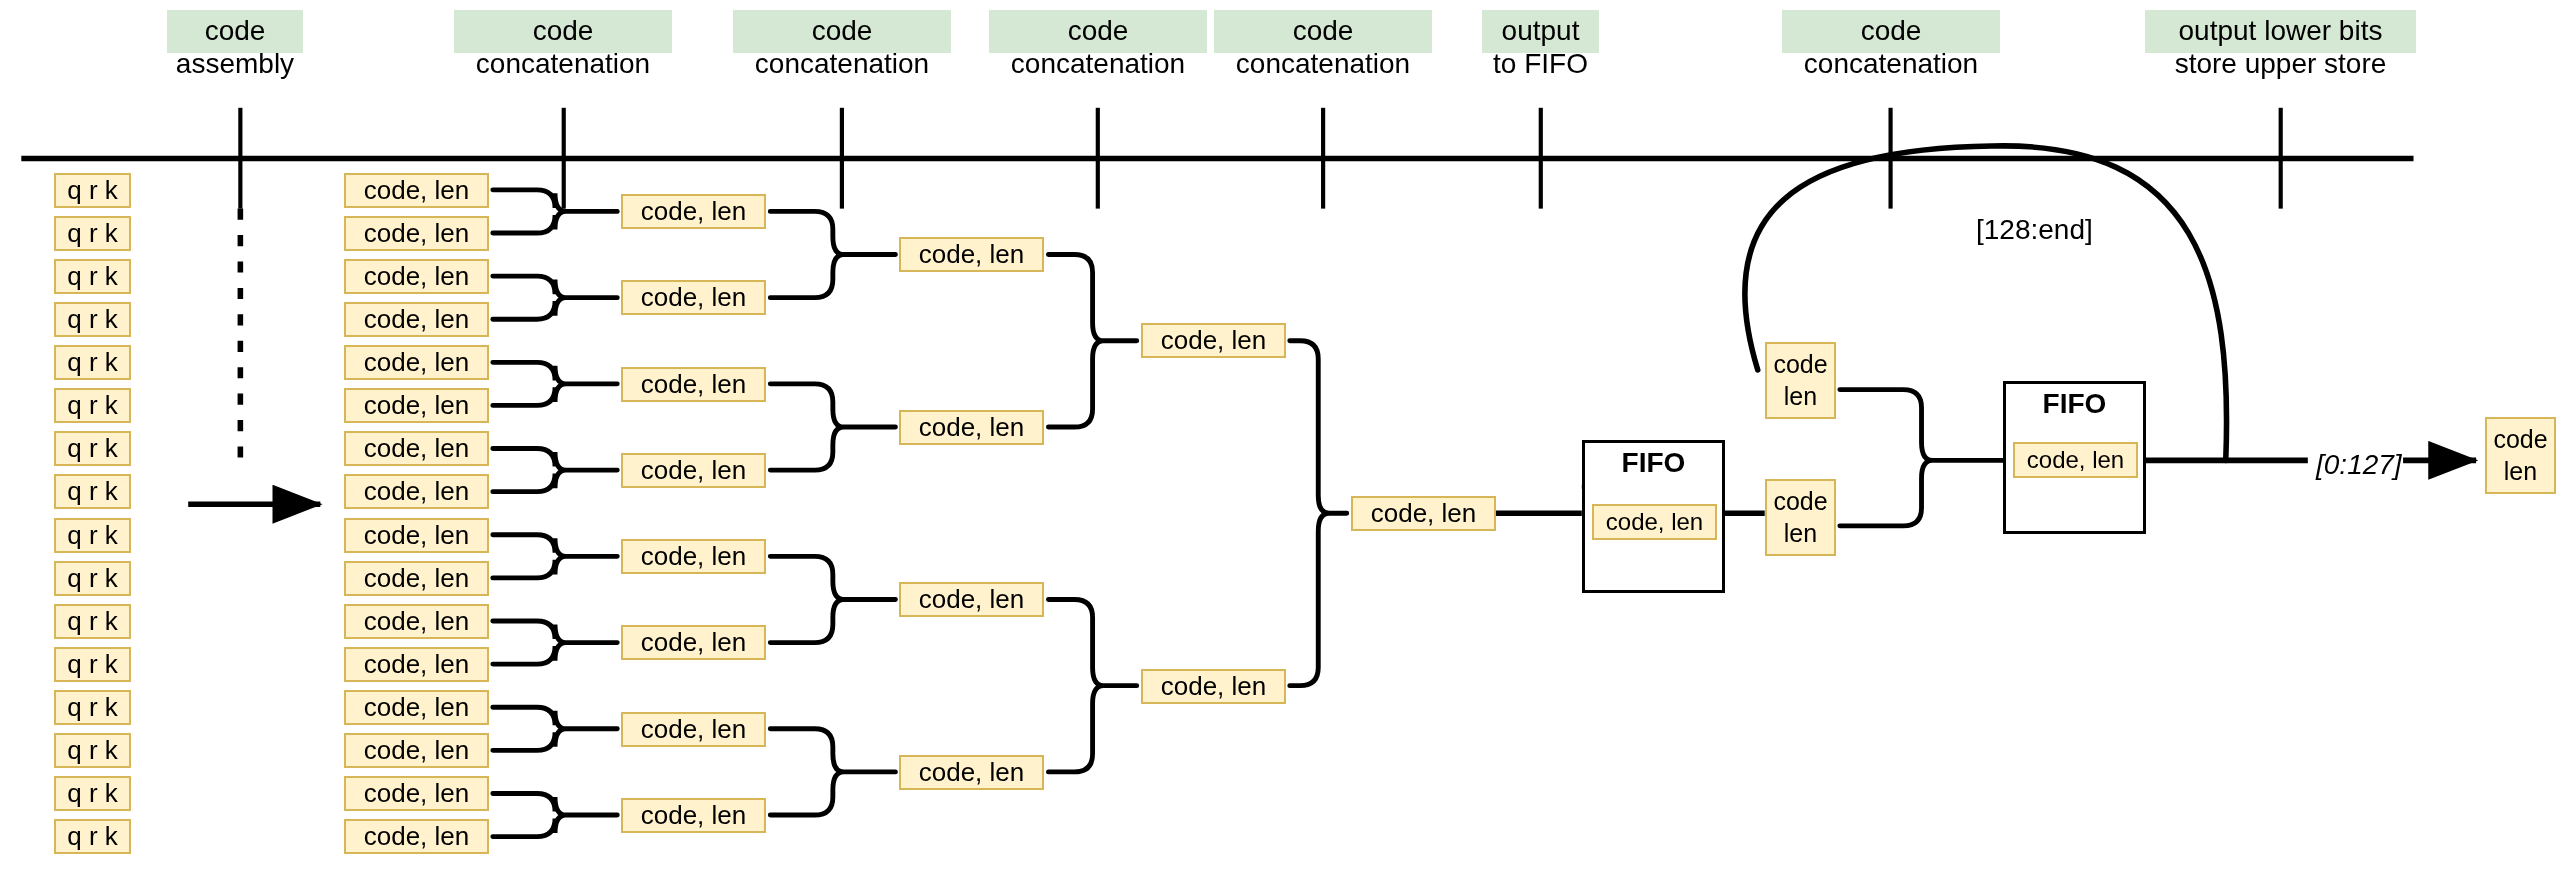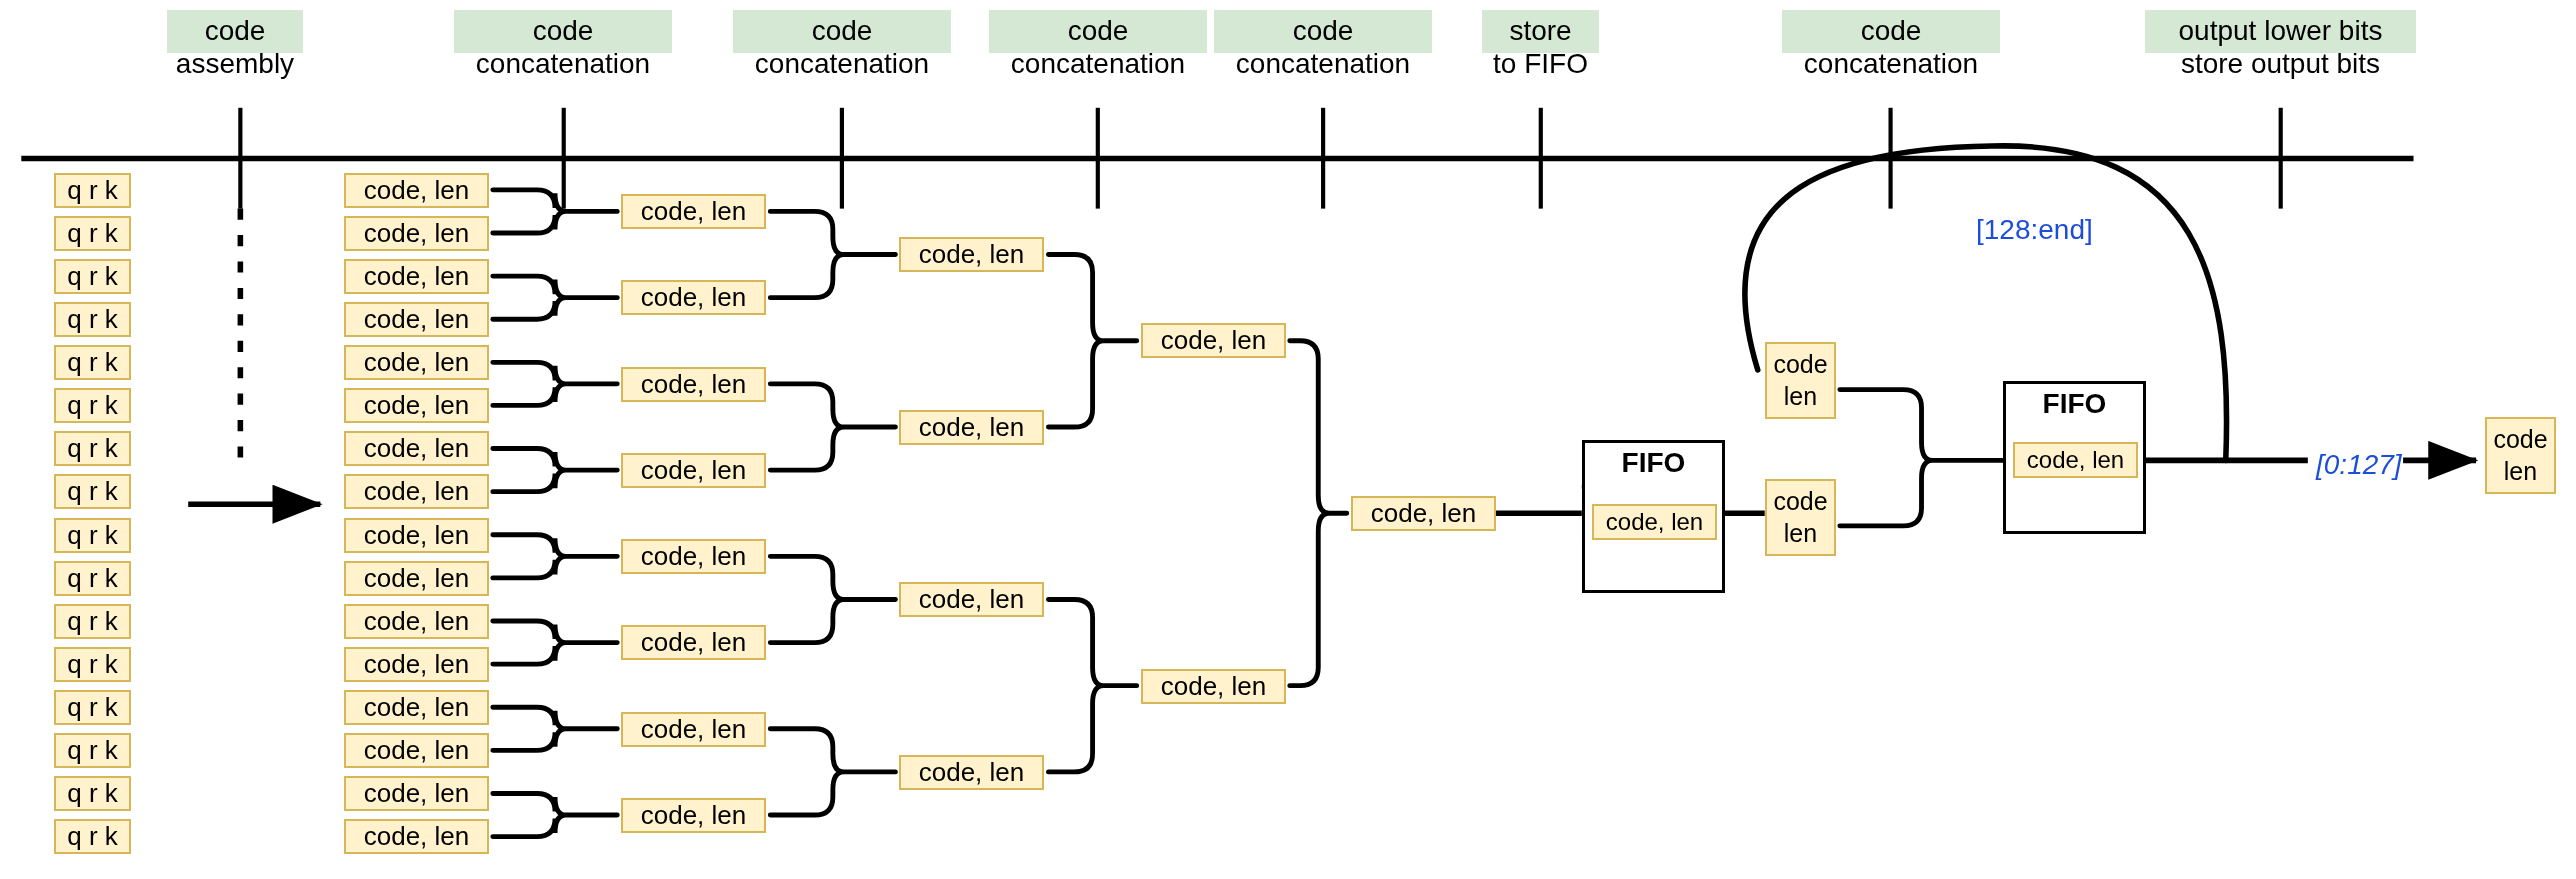--- a/index.html
+++ b/index.html
@@ -42,21 +42,21 @@
   .fifo-title{
     position:absolute;
     color:#000000;
     font-size:28px;
     font-weight:bold;
     text-align:center;
     font-family:"Liberation Sans", sans-serif;
   }
   .bit-label{
     position:absolute;
-    color:#1d4ed8;
+    color:#000000;
     font-size:28px;
     white-space:nowrap;
     font-family:"Liberation Sans", sans-serif;
   }
 </style>
 </head>
 <body>
 
 <div id="stage">
 
@@ -112,26 +112,26 @@
       <div class="phase-label" style="left: 167px; top: 9.7px; width: 136px; height: 43px;">code
 assembly</div>
       <div class="phase-label" style="left: 454px; top: 9.7px; width: 218px; height: 43px;">code
 concatenation</div>
       <div class="phase-label" style="left: 733px; top: 9.7px; width: 218px; height: 43px;">code
 concatenation</div>
       <div class="phase-label" style="left: 989px; top: 9.7px; width: 218px; height: 43px;">code
 concatenation</div>
       <div class="phase-label" style="left: 1214px; top: 9.7px; width: 218px; height: 43px;">code
 concatenation</div>
-      <div class="phase-label" style="left: 1482px; top: 9.7px; width: 117px; height: 43px;">store
+      <div class="phase-label" style="left: 1482px; top: 9.7px; width: 117px; height: 43px;">output
 to FIFO</div>
       <div class="phase-label" style="left: 1782px; top: 9.7px; width: 218px; height: 43px;">code
 concatenation</div>
       <div class="phase-label" style="left: 2145px; top: 9.7px; width: 271px; height: 43px;">output lower bits
-store output bits</div>
+store upper store</div>
     </div>
   <div id="node-layer">
       <div class="node" style="left: 54px; top: 173px; width: 77px; height: 35px;">q r k</div>
       <div class="node" style="left: 54px; top: 216px; width: 77px; height: 35px;">q r k</div>
       <div class="node" style="left: 54px; top: 259px; width: 77px; height: 35px;">q r k</div>
       <div class="node" style="left: 54px; top: 302px; width: 77px; height: 35px;">q r k</div>
       <div class="node" style="left: 54px; top: 345px; width: 77px; height: 35px;">q r k</div>
       <div class="node" style="left: 54px; top: 388px; width: 77px; height: 35px;">q r k</div>
       <div class="node" style="left: 54px; top: 431px; width: 77px; height: 35px;">q r k</div>
       <div class="node" style="left: 54px; top: 474px; width: 77px; height: 35px;">q r k</div>

